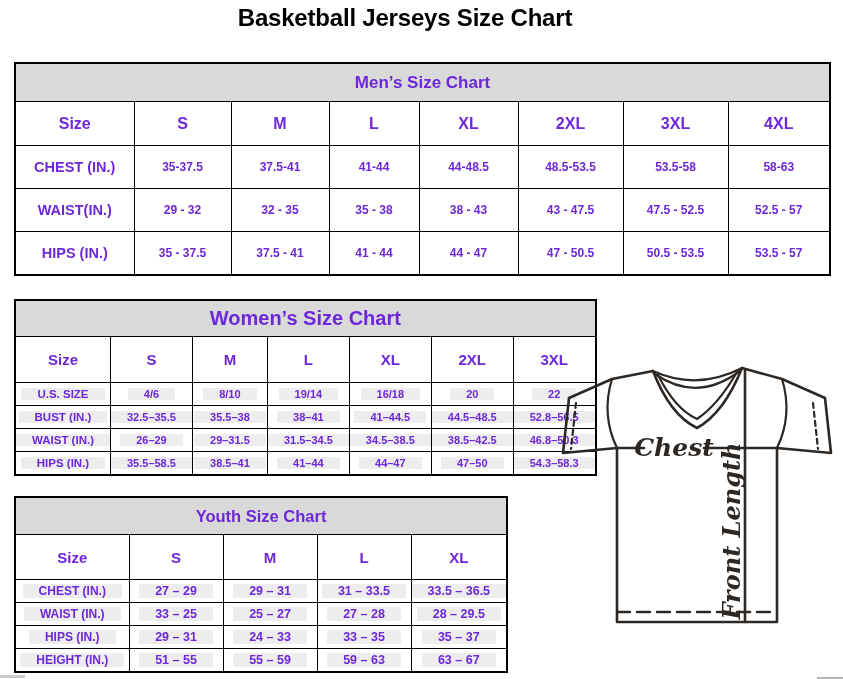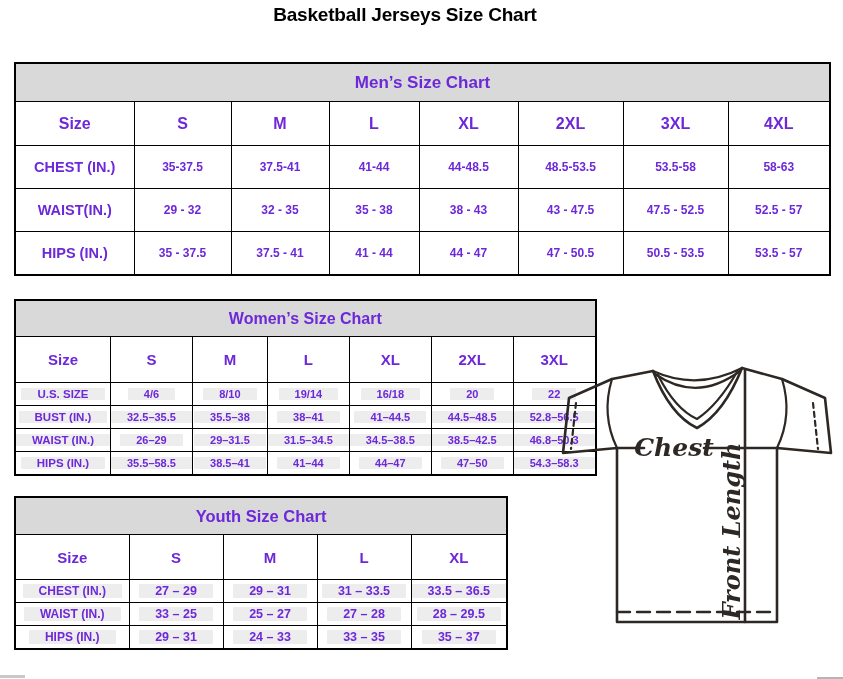--- a/index.html
+++ b/index.html
@@ -1,35 +1,35 @@
 <!DOCTYPE html>
 <html><head>
 <meta charset="utf-8">
 <style>
   html,body{margin:0;padding:0;background:#fff;}
   #page{position:relative;width:843px;height:679px;background:#fff;overflow:hidden;
         font-family:"Liberation Sans",sans-serif;}
   #page-title{position:absolute;top:4px;left:0;width:810px;text-align:center;
-        font-size:19px;font-weight:bold;color:#000;letter-spacing:-0.2px;}
+        font-size:24px;font-weight:bold;color:#000;letter-spacing:-0.2px;}
   .tbl-mount{position:absolute;}
   #mens-mount{left:14px;top:62px;}
   #womens-mount{left:14px;top:299px;}
   #youth-mount{left:14px;top:496px;}
   table.size-table{border-collapse:collapse;table-layout:fixed;border:2.5px solid #000;
         font-weight:bold;color:#6d28d9;}
   table.size-table td{border:1.5px solid #000;text-align:center;vertical-align:middle;
         padding:0;overflow:hidden;white-space:nowrap;}
   td.band{background:#d9d9d9;}
   
   #mens-mount .band-row td{height:37px;font-size:17px;}
   #mens-mount .size-row td{height:43px;font-size:16px;}
   #mens-mount .data-row td{height:42px;font-size:12px;}
   #mens-mount .data-row td.rowlabel{font-size:14.5px;}
   
-  #womens-mount .band-row td{height:35px;font-size:16px;}
+  #womens-mount .band-row td{height:35px;font-size:20px;}
   #womens-mount .size-row td{height:45px;font-size:15px;}
   #womens-mount .data-row td{height:22px;font-size:11px;}
   #womens-mount .data-row td.rowlabel{font-size:11.5px;}
   
   #youth-mount .band-row td{height:36px;font-size:16.5px;margin-left:13px;}
   #youth-mount .size-row td{height:44px;font-size:15px;}
   #youth-mount .data-row td{height:22px;font-size:12.5px;}
   #youth-mount .data-row td.rowlabel{font-size:12px;}
   
   table.size-table.hl .cellbg{background:#ededed;padding:0 16px;border-radius:1px;}
@@ -204,20 +204,27 @@
             <td><span class="cellbg">27 – 28</span></td>
             <td><span class="cellbg">28 – 29.5</span></td>
           </tr>
           <tr class="data-row">
             <td class="rowlabel"><span class="cellbg">HIPS (IN.)</span></td>
             <td><span class="cellbg">29 – 31</span></td>
             <td><span class="cellbg">24 – 33</span></td>
             <td><span class="cellbg">33 – 35</span></td>
             <td><span class="cellbg">35 – 37</span></td>
           </tr>
+          <tr class="data-row">
+            <td class="rowlabel"><span class="cellbg">HEIGHT (IN.)</span></td>
+            <td><span class="cellbg">51 – 55</span></td>
+            <td><span class="cellbg">55 – 59</span></td>
+            <td><span class="cellbg">59 – 63</span></td>
+            <td><span class="cellbg">63 – 67</span></td>
+          </tr>
         </tbody>
       </table>
     </div>
 
   <svg id="jersey" viewBox="0 0 285 285">
     <g fill="none" stroke="#2e2825" stroke-width="2.6" stroke-linejoin="round" stroke-linecap="round">
 
       <path d="M101,18 L60,26 L17,45 L11,100 L65,95 L65,269 L225,269 L225,95 L279,100 L273,45 L230,26 L190,15"></path>
 
       <path stroke-width="2.2" d="M101,18 Q145,38 190,15"></path>

